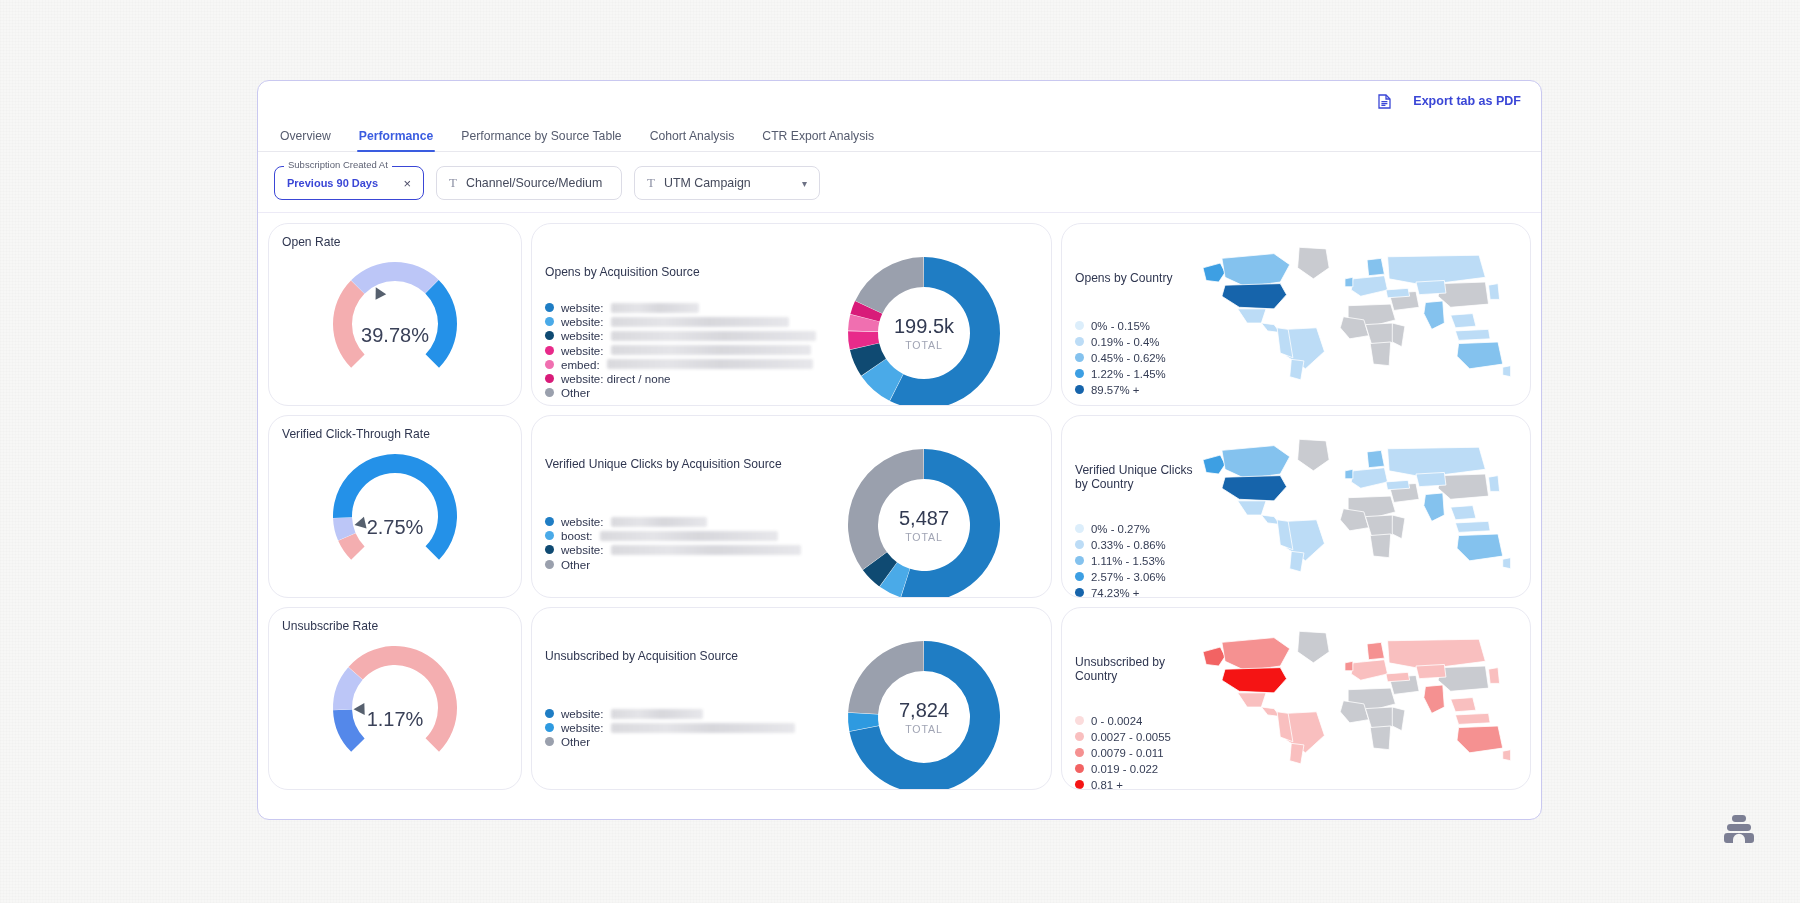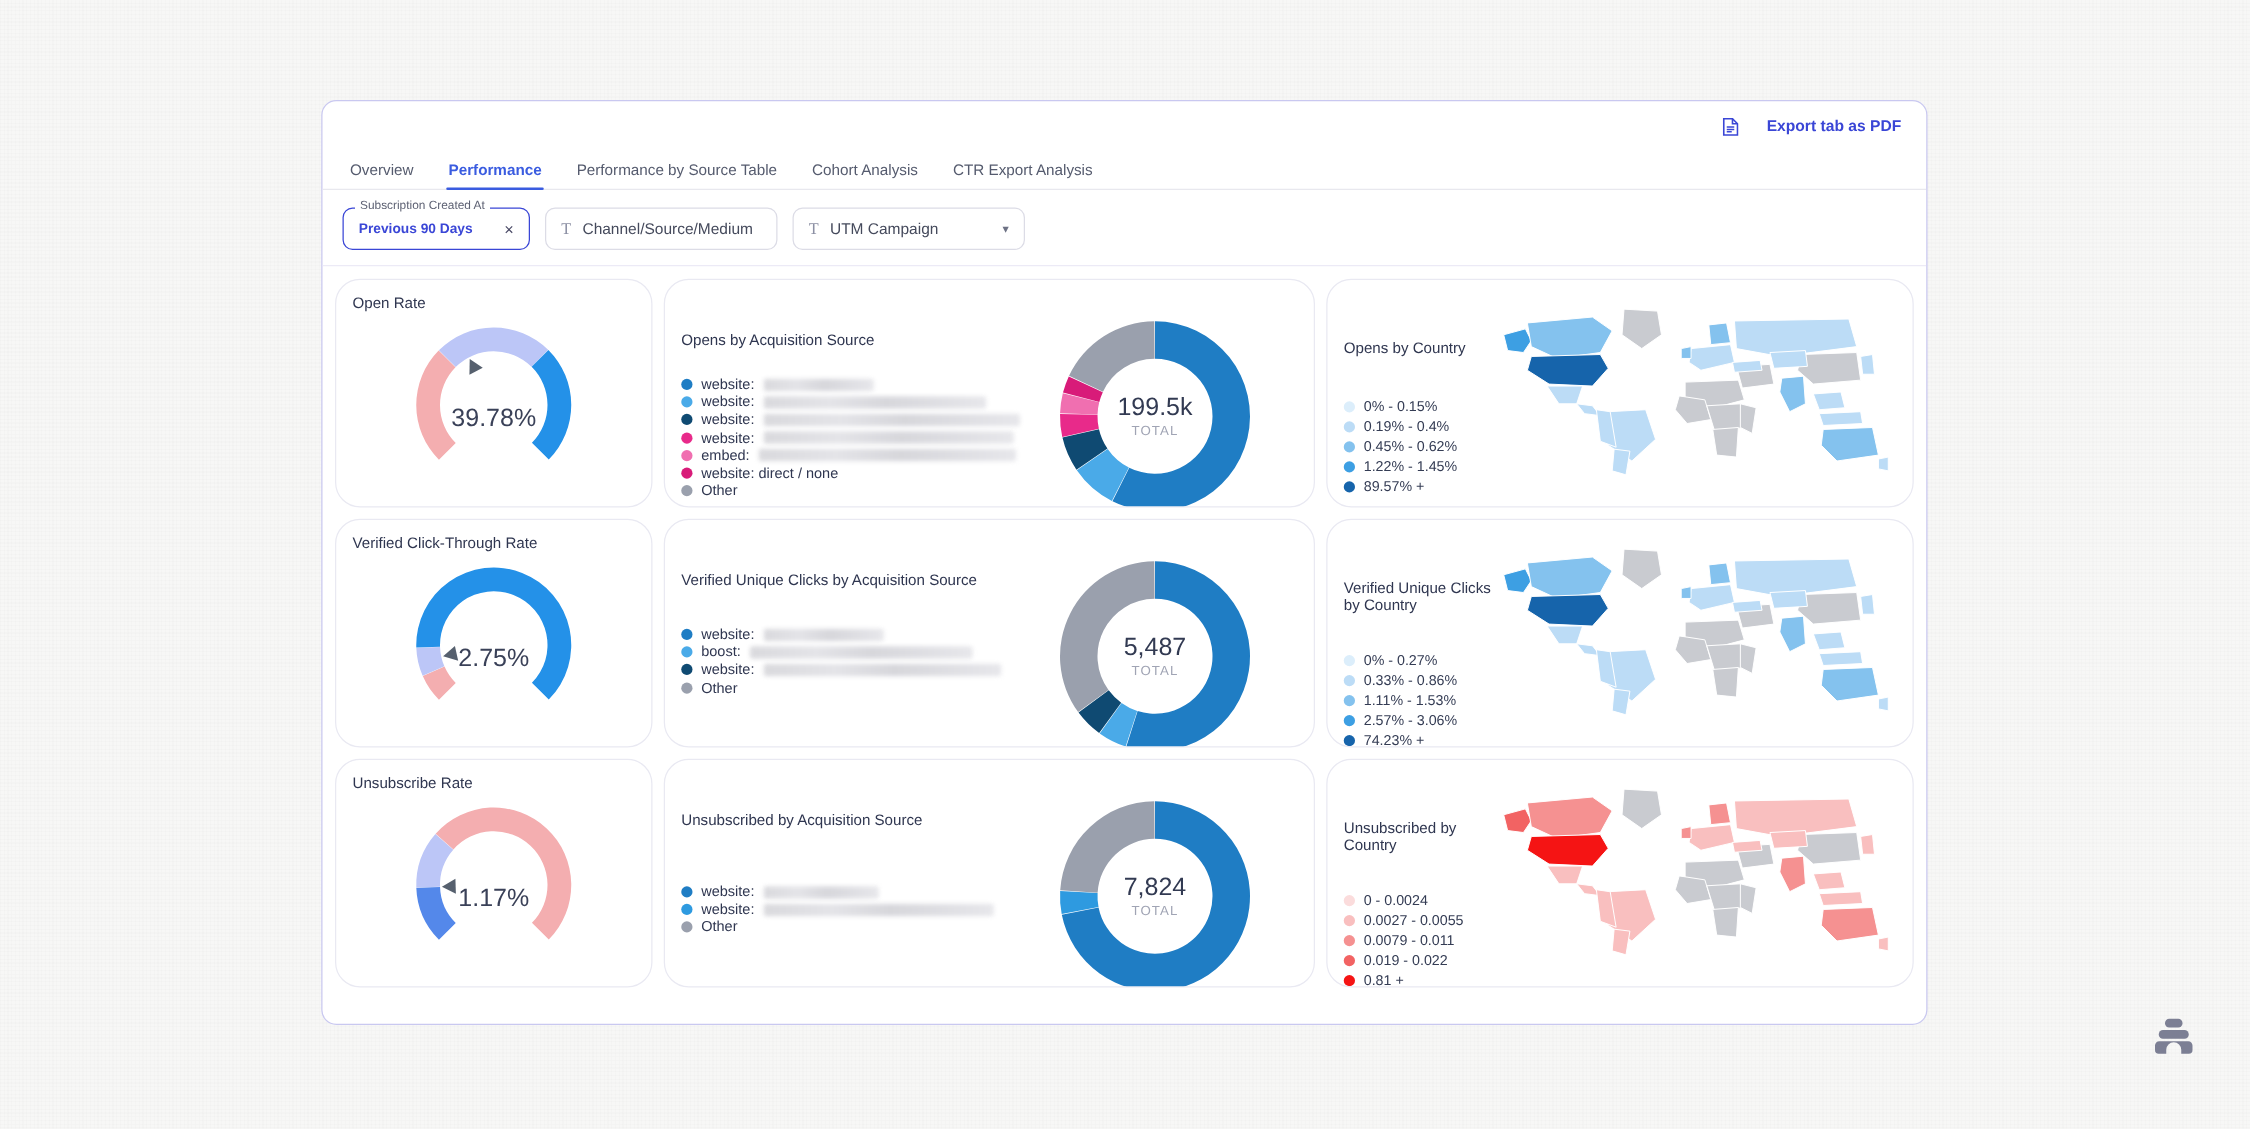--- a/index.html
+++ b/index.html
@@ -363,21 +363,21 @@
             <g transform="translate(34.49945437954199,84.05294451795652) rotate(167.4)">
               <path d="M0,0 L-11,-6 L-11,6 Z" fill="#56606e"></path>
             </g>
           </svg>
         </div>
       <div class="gauge-val">2.75%</div>
     </div>
 
     <div class="card h1 donut-card">
       <div class="donut-legend">
-        <div class="card-title" style="margin-bottom:30px">Verified Unique Clicks by Acquisition Source</div>
+        <div class="card-title" style="margin-bottom:44px">Verified Unique Clicks by Acquisition Source</div>
         <div id="lg1">
             <div class="legend-row">
               <span class="dot" style="background: rgb(31, 125, 196);"></span>
               <span class="legend-label">website:</span>
               <span class="redacted" style="width: 96px;"></span>
             </div>
             <div class="legend-row">
               <span class="dot" style="background: rgb(74, 170, 232);"></span>
               <span class="legend-label">boost:</span>
               <span class="redacted" style="width: 178px;"></span>

